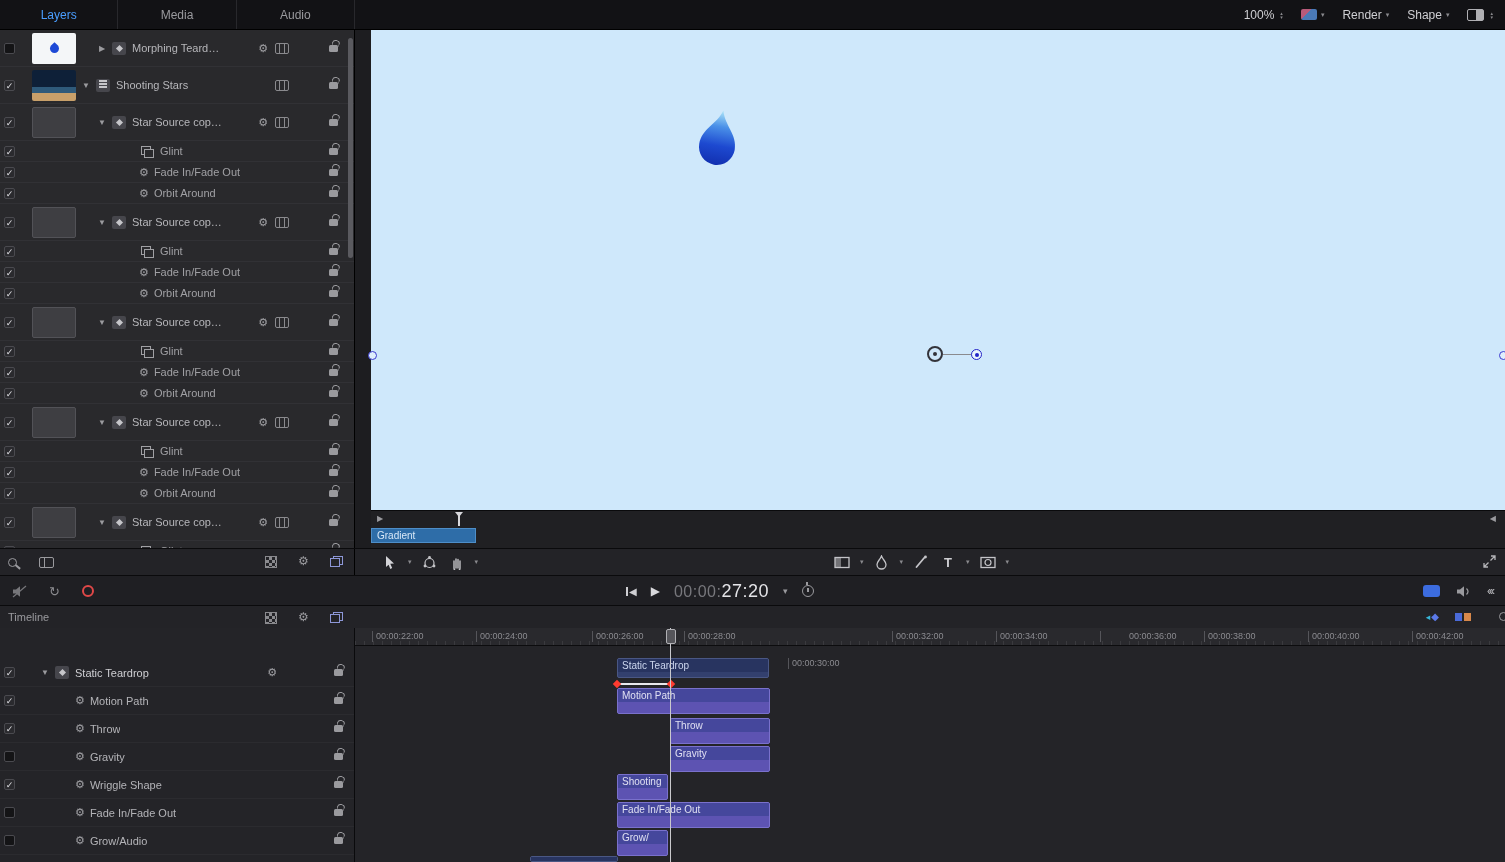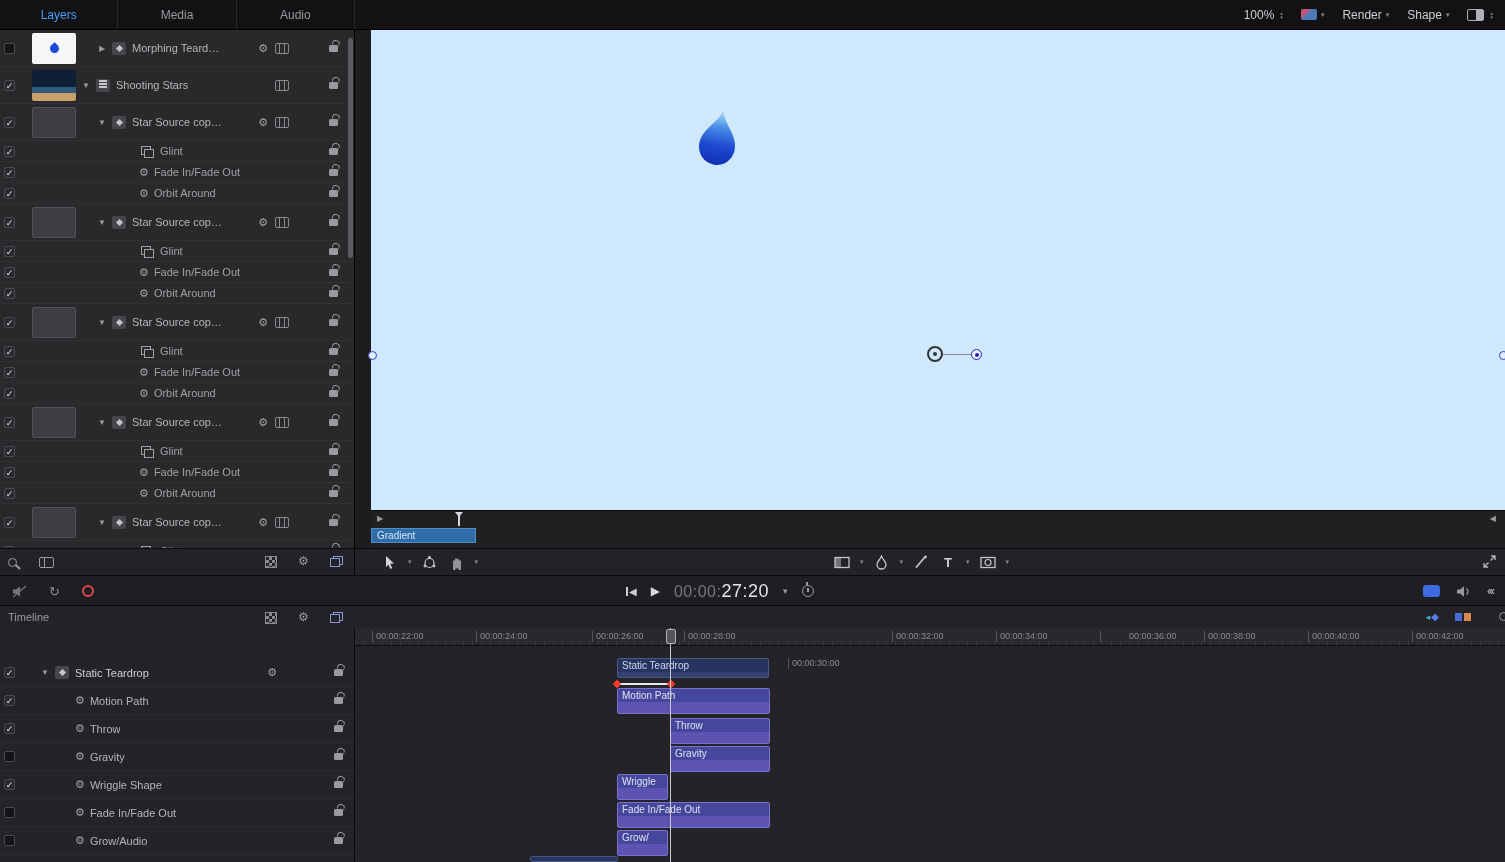--- a/index.html
+++ b/index.html
@@ -647,21 +647,21 @@
       <div class="tbar purple" style="left: 262px; top: 60px; width: 153px; height: 26px;">
         <span class="tbar-lbl">Motion Path</span>
       </div>
       <div class="tbar purple" style="left: 315px; top: 90px; width: 100px; height: 26px;">
         <span class="tbar-lbl">Throw</span>
       </div>
       <div class="tbar purple" style="left: 315px; top: 118px; width: 100px; height: 26px;">
         <span class="tbar-lbl">Gravity</span>
       </div>
       <div class="tbar purple" style="left: 262px; top: 146px; width: 51px; height: 26px;">
-        <span class="tbar-lbl">Wriggle</span>
+        <span class="tbar-lbl">Shooting</span>
       </div>
       <div class="tbar purple" style="left: 262px; top: 174px; width: 153px; height: 26px;">
         <span class="tbar-lbl">Fade In/Fade Out</span>
       </div>
       <div class="tbar purple" style="left: 262px; top: 202px; width: 51px; height: 26px;">
         <span class="tbar-lbl">Grow/</span>
       </div>
       <div class="tbar navy" style="left: 175px; top: 228px; width: 88px; height: 6px;">
         <span class="tbar-lbl"></span>
       </div>

